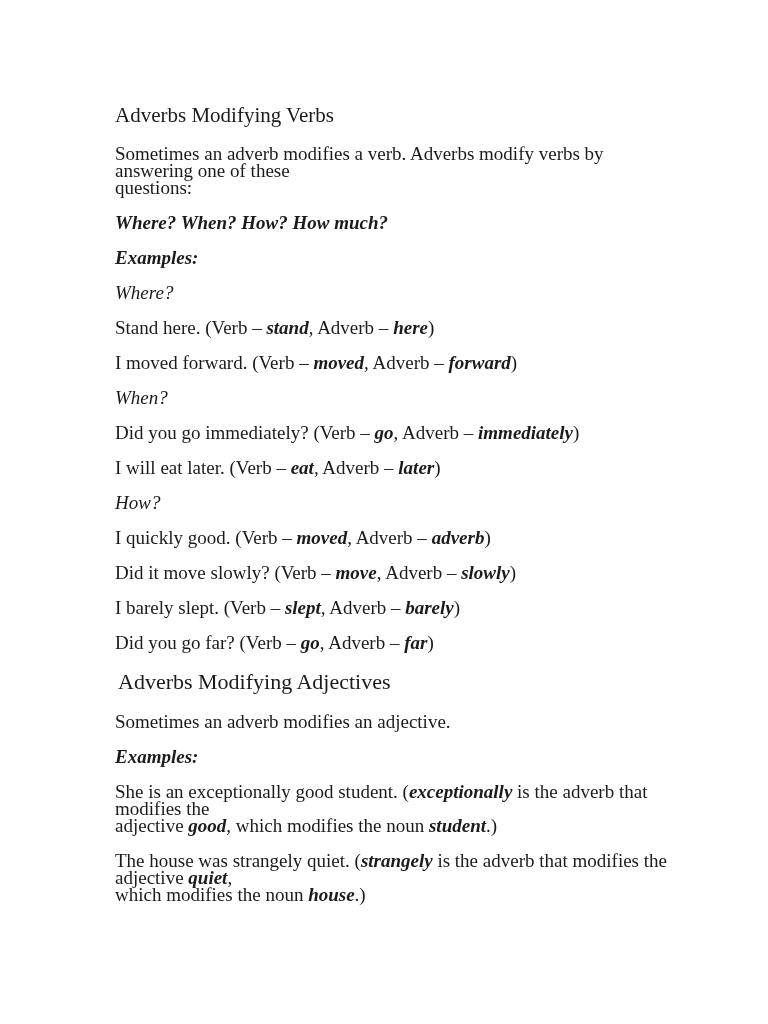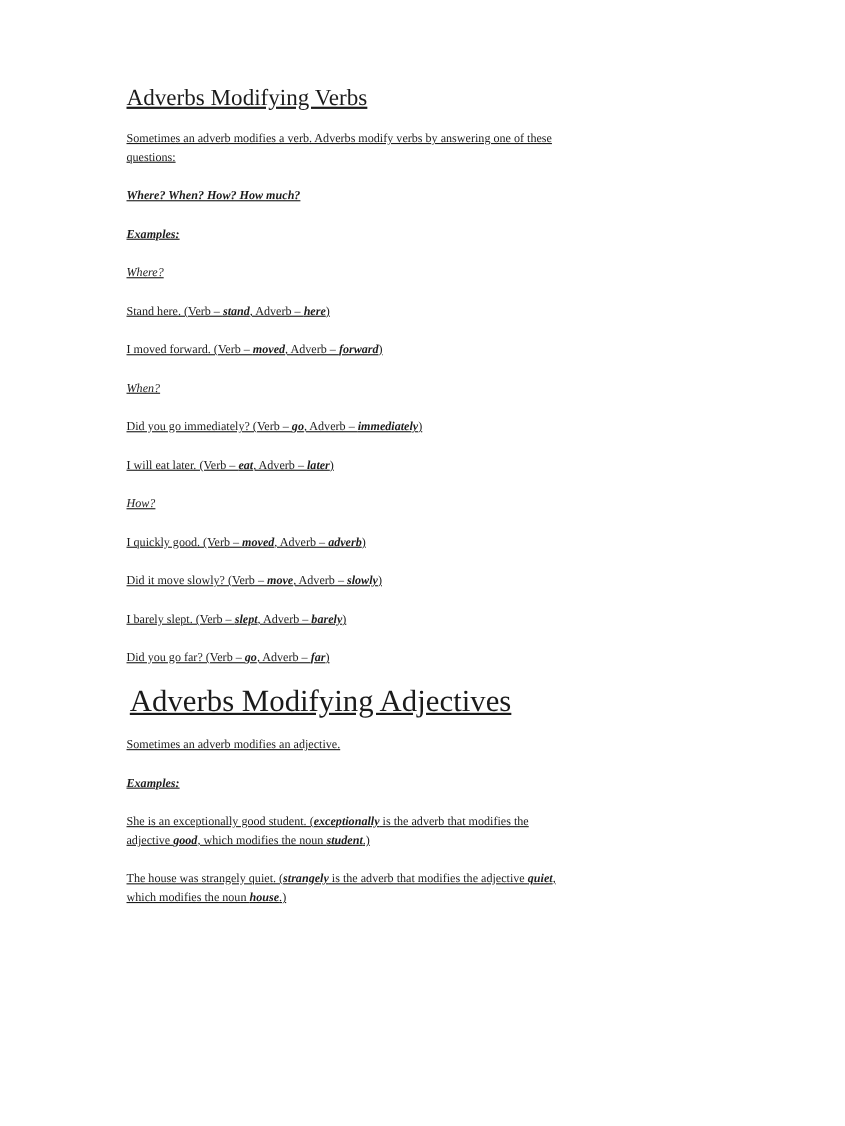--- a/index.html
+++ b/index.html
@@ -18,39 +18,38 @@
   .page {
     position: absolute;
     left: 0; top: 0;
     width: 768px;
     height: 1024px;
     background: #ffffff;
   }
   .doc {
     position: absolute;
     left: 115px;
-    top: 76px;
+    top: 103px;
     width: 570px;
-    text-decoration: underline;
   }
   h1.title-1 {
     font-size: 21px;
     line-height: 24px;
     font-weight: normal;
     margin: 0 0 18px 0;
   }
   h2.title-2 {
-    font-size: 28px;
+    font-size: 22px;
     line-height: 26px;
     font-weight: normal;
     margin: 1px 0 18px 0;
     padding-left: 3px;
   }
   p.body {
-    font-size: 11px;
+    font-size: 19px;
     line-height: 17px;
     margin: 4px 0 18px 0;
   }
   .bi {
     font-weight: bold;
     font-style: italic;
   }
   .q {
     font-style: italic;
   }

